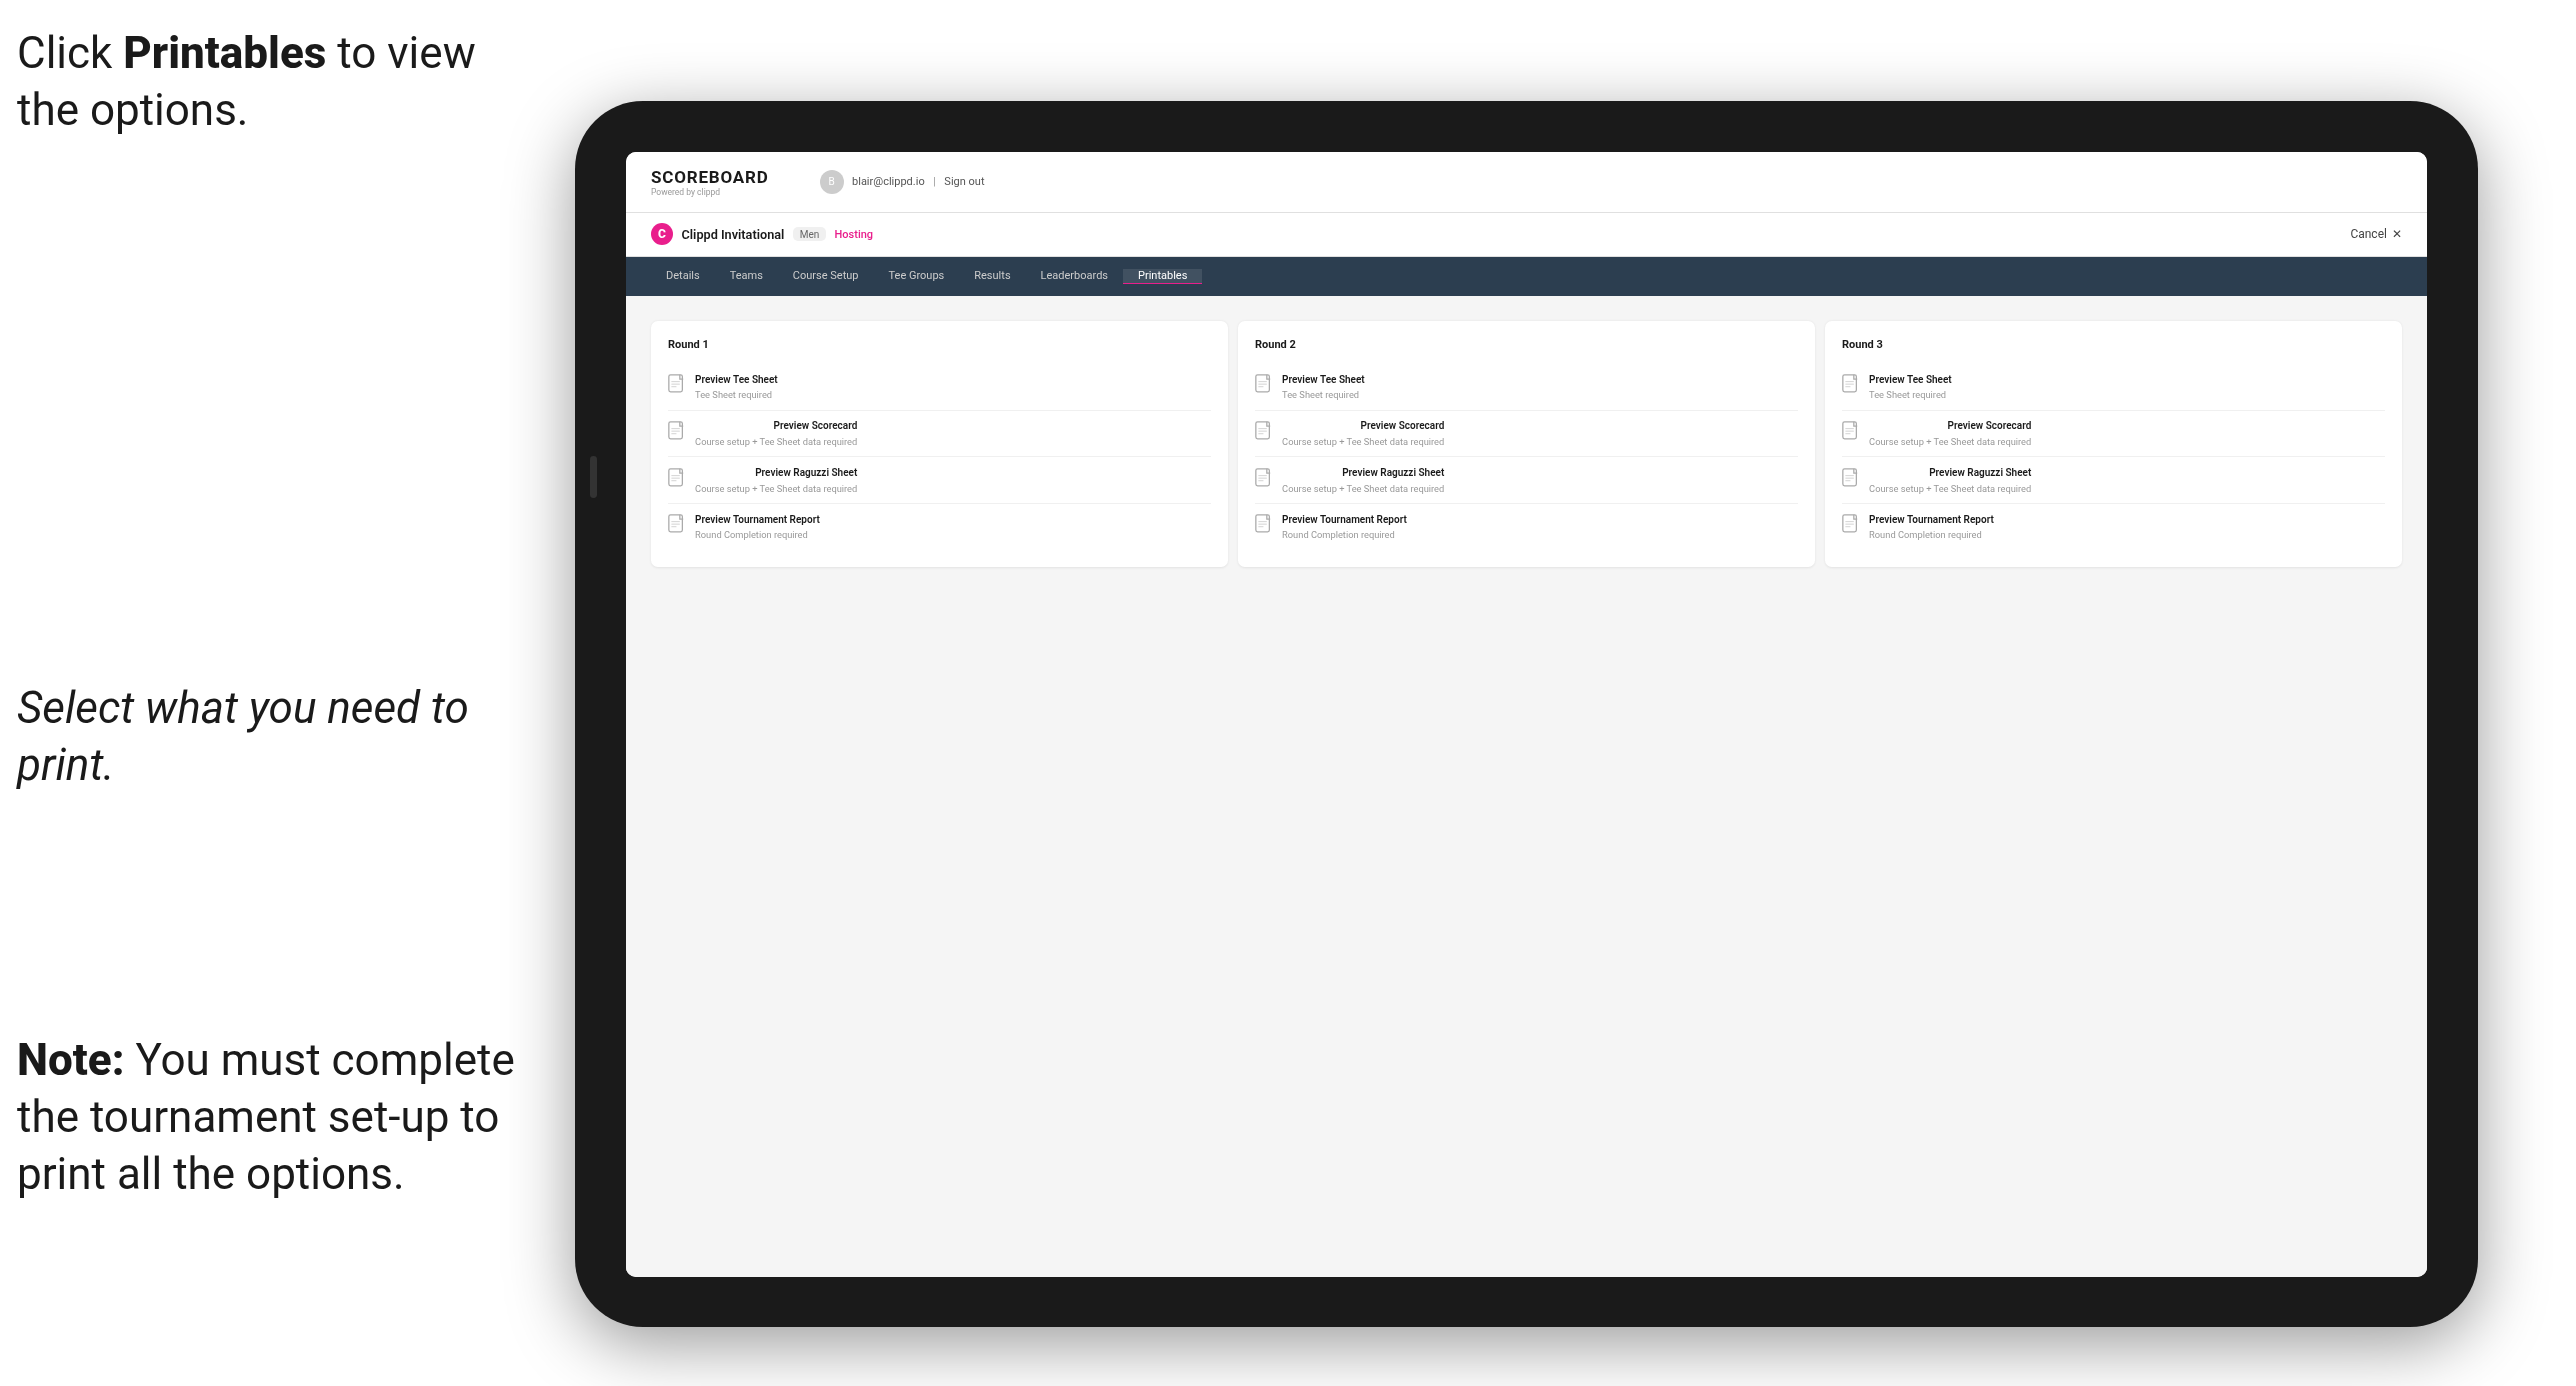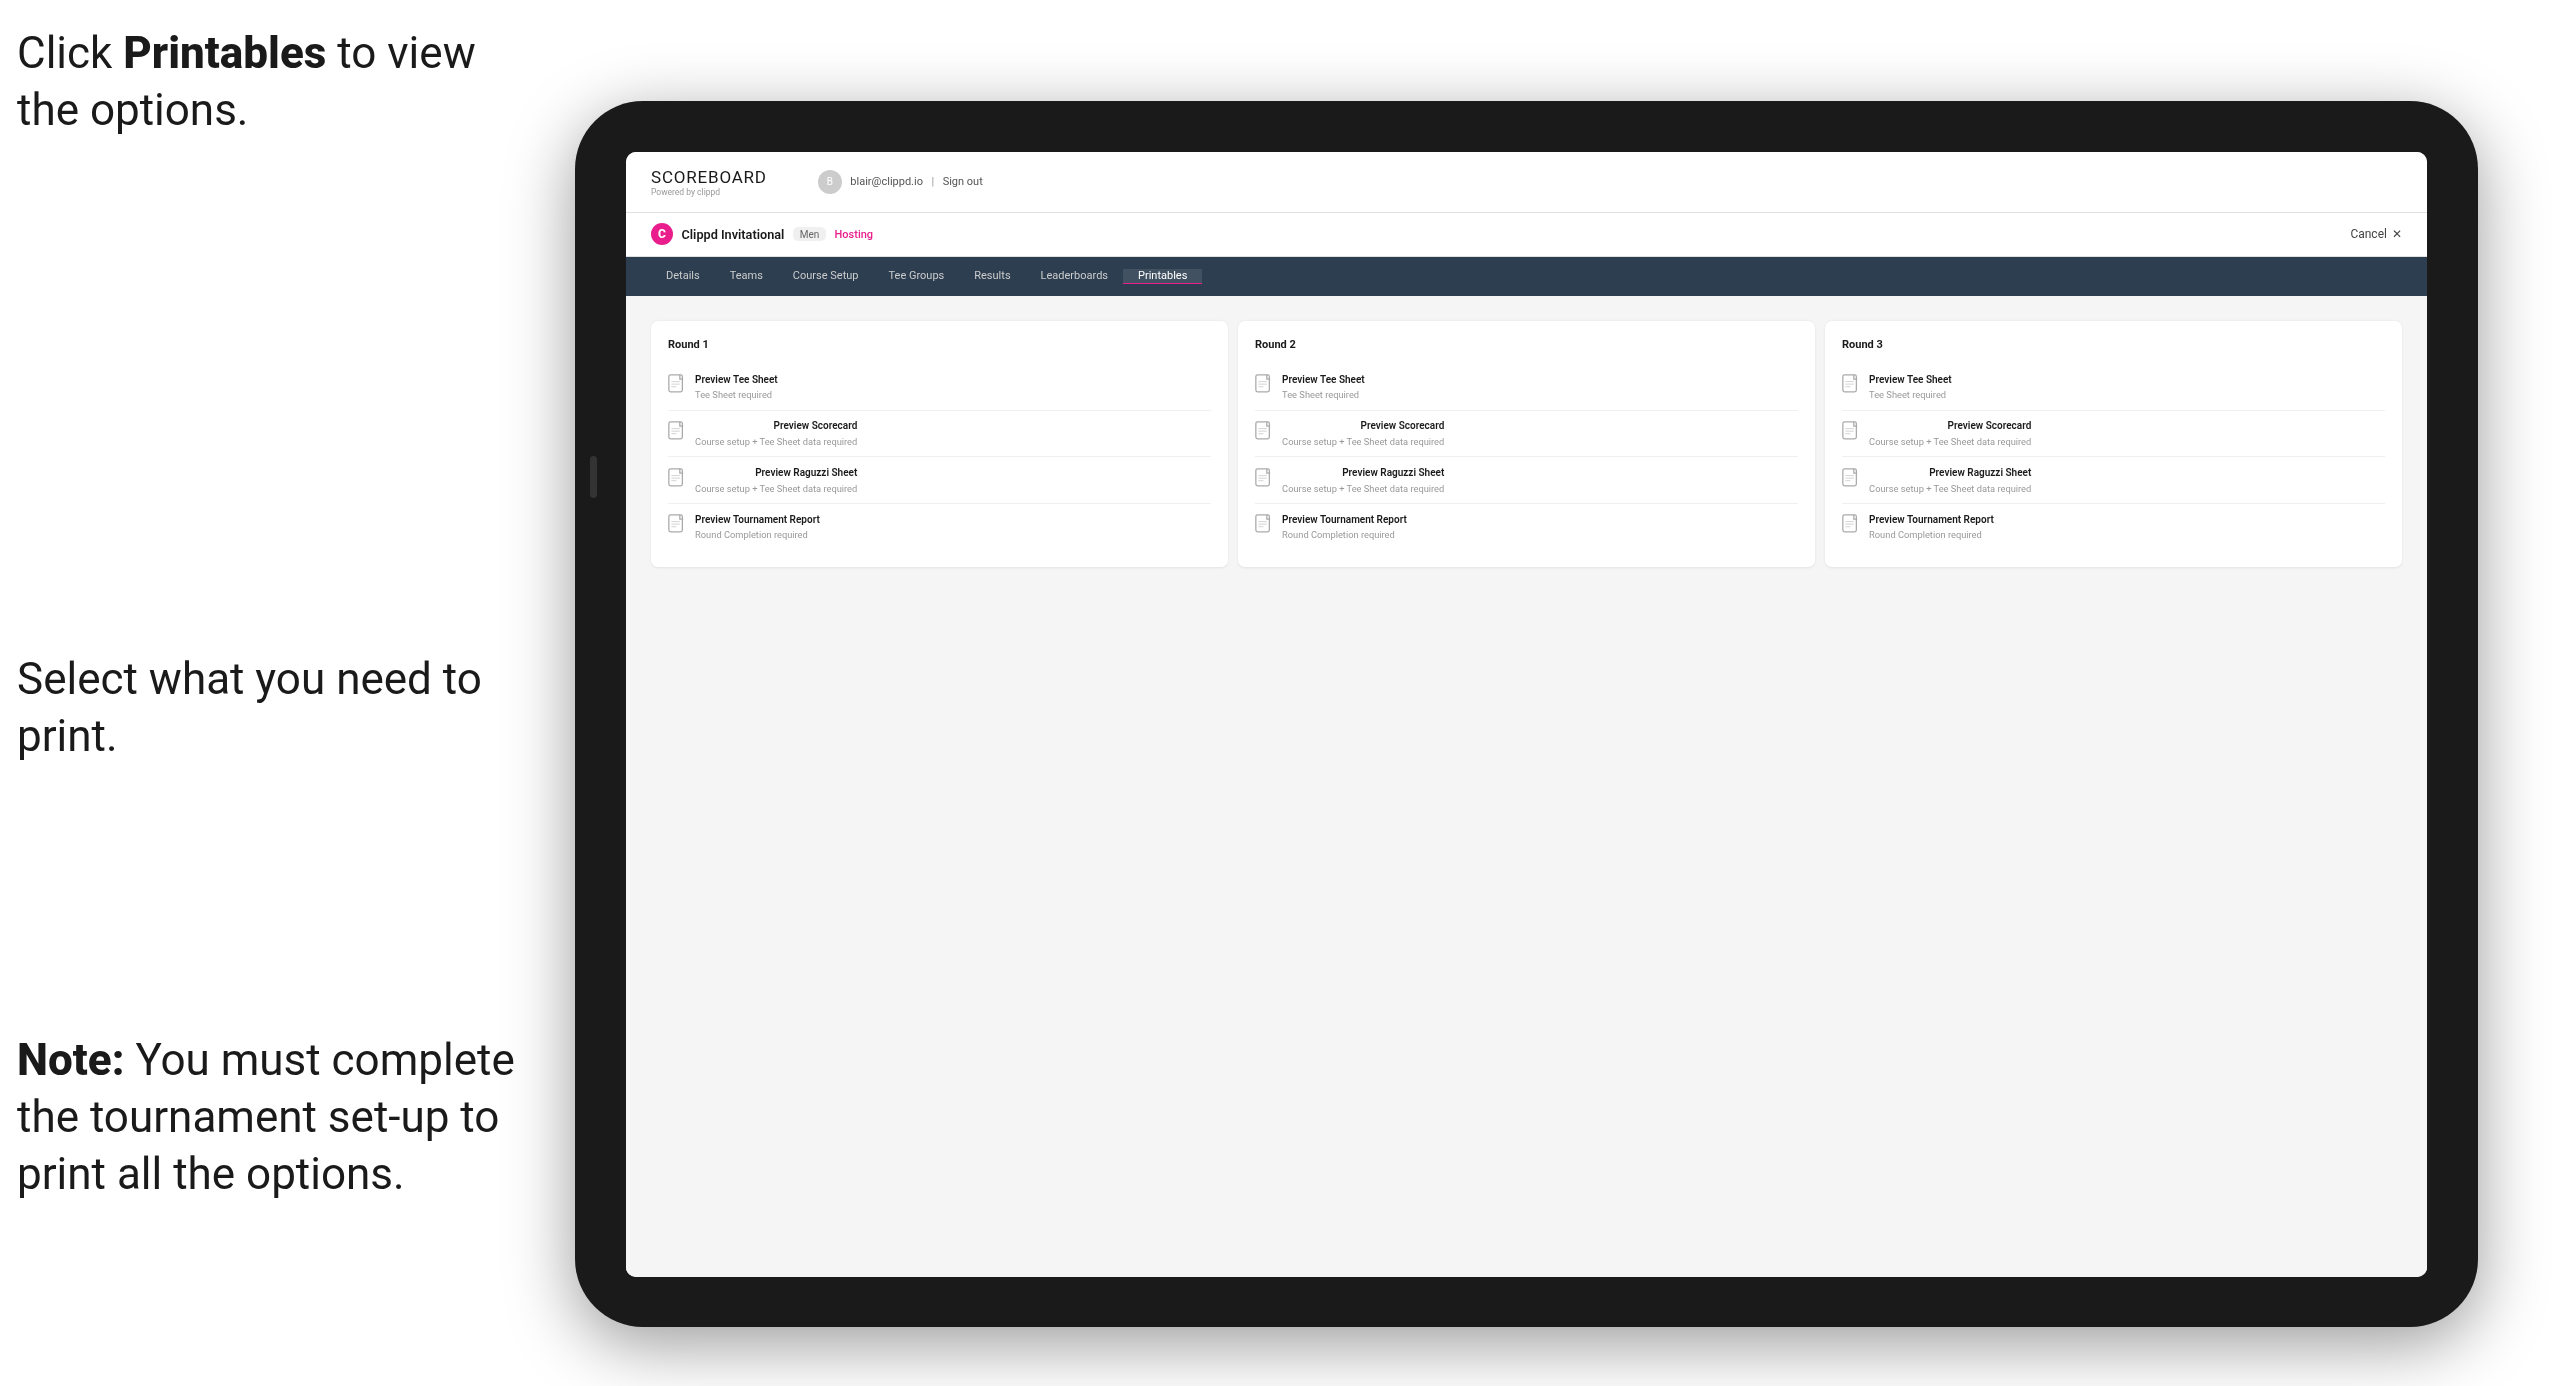--- a/index.html
+++ b/index.html
@@ -20,23 +20,24 @@
       line-height: 1.3;
     }
     .annotation strong { font-weight: 800; }
 
     .annotation-top {
       top: 25px;
       left: 17px;
       width: 491px;
     }
     .annotation-middle {
-      top: 651px;
+      top: 680px;
       left: 17px;
       width: 474px;
+      font-style: italic;
     }
     .annotation-bottom {
       top: 1032px;
       left: 17px;
       width: 524px;
     }
 
     
     .arrow-svg {
       position: absolute;
@@ -81,21 +82,21 @@
     }
 
     .logo-area {
       display: flex;
       flex-direction: column;
       margin-right: 17px;
     }
 
     .logo-scoreboard {
       font-size: 17px;
-      font-weight: 400;
+      font-weight: 700;
       color: #1a1a1a;
       letter-spacing: 0.8px;
     }
 
     .logo-powered {
       font-size: 8.5px;
       color: #999;
     }
 
     .nav-items {

